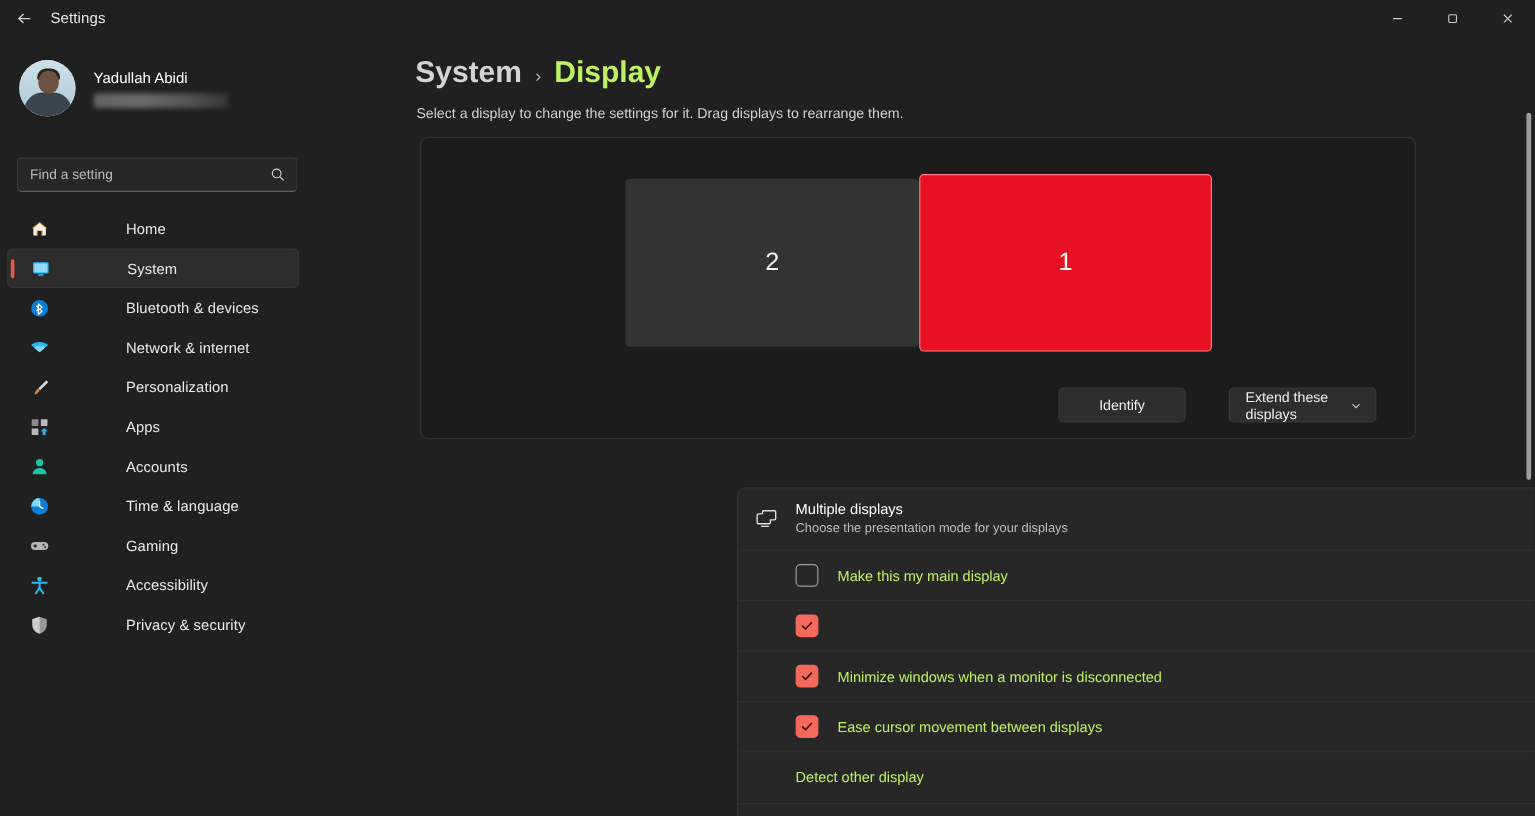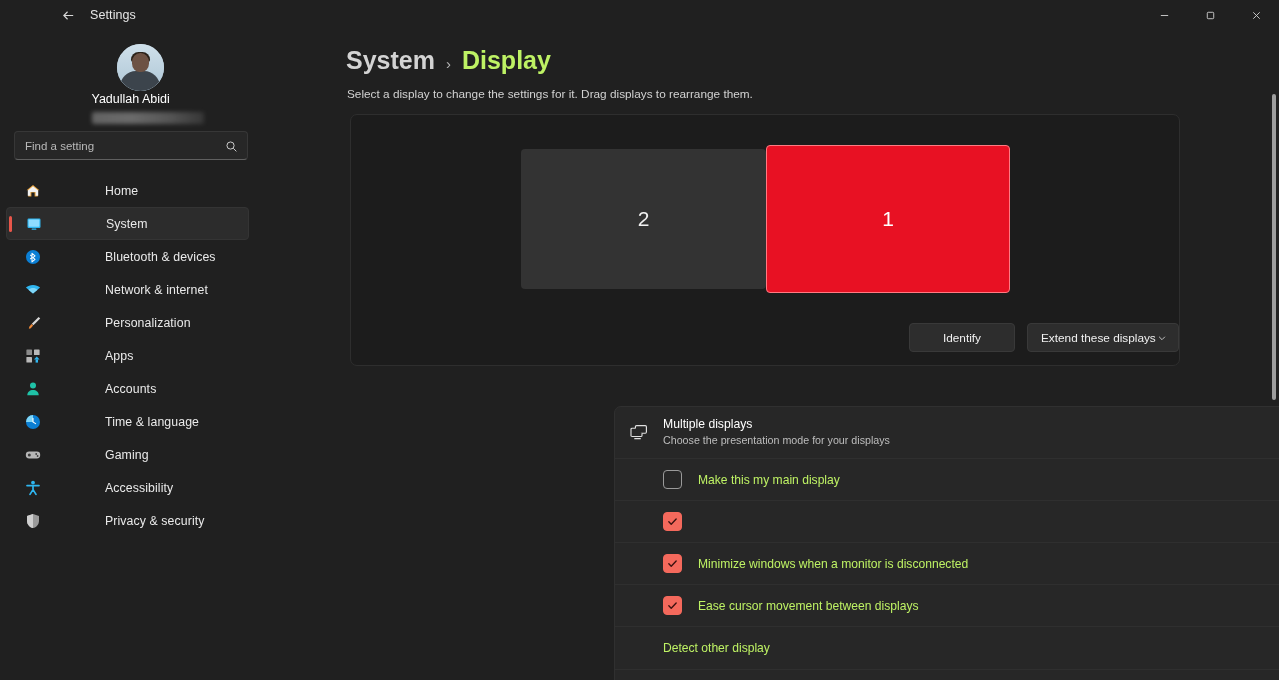--- a/index.html
+++ b/index.html
@@ -11,21 +11,20 @@
     color: #ffffff;
   }
 
   
   .titlebar {
     position: absolute; top: 0; left: 0;
     width: 1279px; height: 30px;
     display: flex; align-items: center;
     background: #202020;
     z-index: 30;
-    padding-left: 48px;
   }
   .tb-back {
     width: 40px; height: 30px;
     display: flex; align-items: center; justify-content: center;
     color: #d8d8d8;
   }
   .tb-back svg { width: 15px; height: 15px; }
   .tb-title {
     font-size: 12.5px; color: #e6e6e6;
     margin-left: 2px; letter-spacing: .1px;
@@ -41,21 +40,20 @@
   
   .sidebar {
     position: absolute; top: 30px; left: 0;
     width: 264px; height: 650px;
     background: #202020;
   }
   .acct {
     display: flex; align-items: center;
     padding: 14px 0 0 16px;
     height: 72px;
-    flex-direction: column;
   }
   .avatar {
     width: 47px; height: 47px; border-radius: 50%;
     overflow: hidden; flex: none;
     background: #b9cfdd;
     position: relative;
   }
   .avatar .sky { position:absolute; inset:0; background: linear-gradient(180deg,#cfe0ea 0%,#aec6d6 100%); }
   .avatar .head {
     position: absolute; left: 50%; top: 20%;
@@ -171,37 +169,37 @@
     font-size: 21px;
   }
   .mon-1 {
     left: 415px; top: 30px; width: 244px; height: 148px;
     background: #e81123;
     border: 1px solid #ff7a82;
     color: #ffffff;
     font-size: 21px;
   }
   .card-actions {
-    position: absolute; right: 0; bottom: 13px;
-    display: flex; gap: 12px;
+    position: absolute; right: 32px; bottom: 13px;
+    display: flex; gap: 36px;
   }
   .btn {
     background: #2d2d2d;
     border: 1px solid #393939;
     border-radius: 4px;
     color: #f0f0f0;
     font-size: 11.8px;
     font-family: "Liberation Sans", sans-serif;
     height: 29px;
     padding: 0 16px;
     display: flex; align-items: center; justify-content: center;
     cursor: default;
   }
   .btn-identify { width: 106px; }
-  .btn-extend { width: 152px; justify-content: space-between; padding: 0 11px 0 13px; }
+  .btn-extend { width: 123px; justify-content: space-between; padding: 0 11px 0 13px; }
   .btn-extend .chev { color: #cfcfcf; }
   .btn-extend .chev svg { width: 10px; height: 10px; display:block; }
 
   
   .group {
     position: absolute; left: 350px; top: 376px;
     width: 830px;
     background: #272727;
     border: 1px solid #303030;
     border-radius: 7px 7px 0 0;

